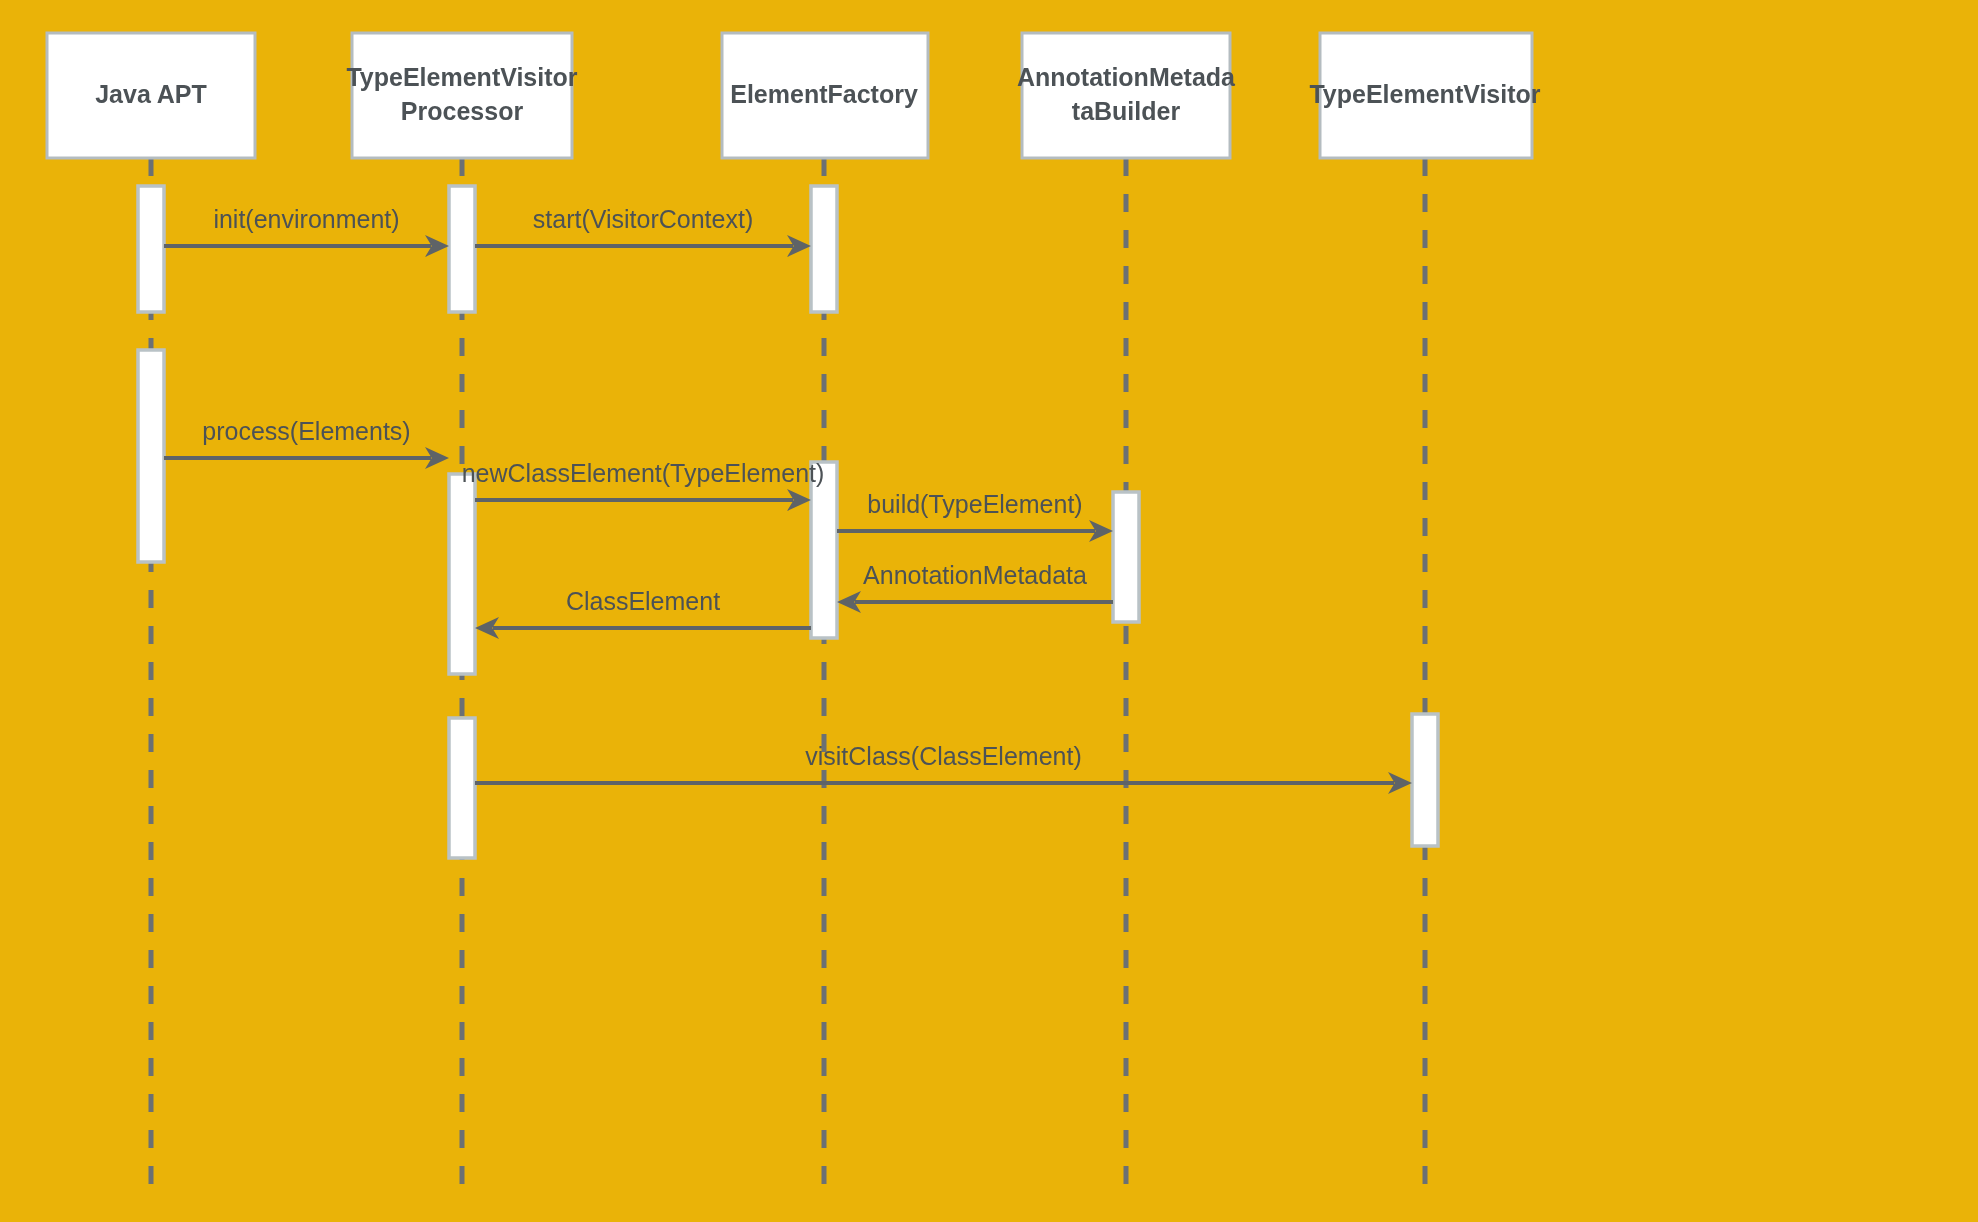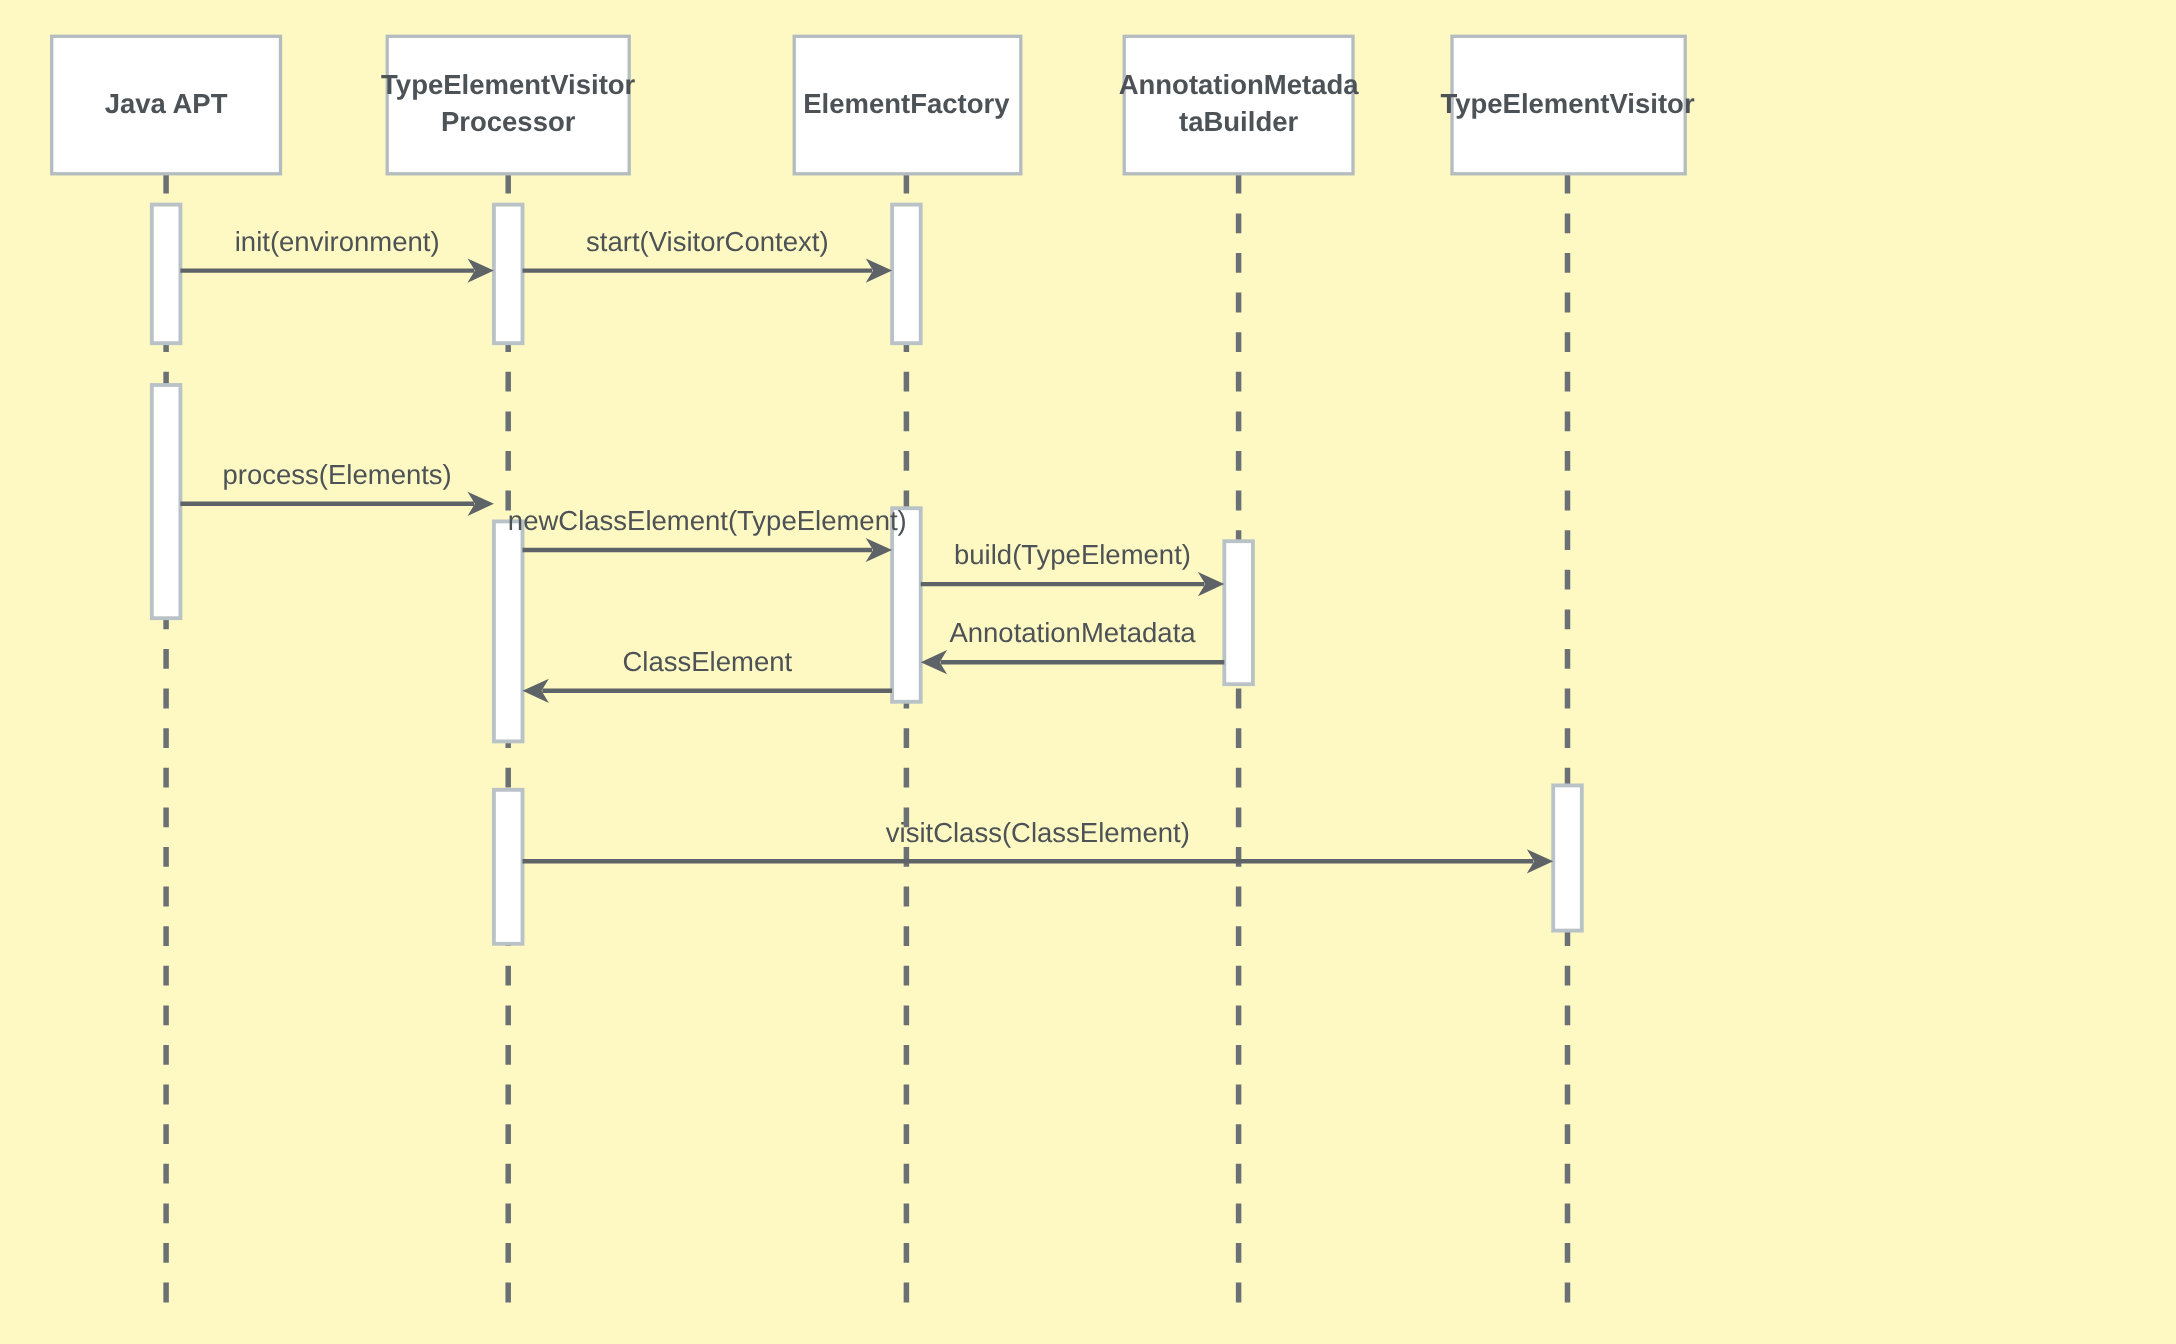--- a/index.html
+++ b/index.html
@@ -7,21 +7,21 @@
     padding: 0;
     background: #ffffff;
   }
   body {
     font-family: "Liberation Sans", sans-serif;
   }
   #diagram-root {
     position: relative;
     width: 1978px;
     height: 1222px;
-    background: #fef9c3;
+    background: #eab308;
     overflow: hidden;
   }
   #diagram-svg {
     position: absolute;
     left: 0;
     top: 0;
     width: 1978px;
     height: 1222px;
   }
   .participant-box {

